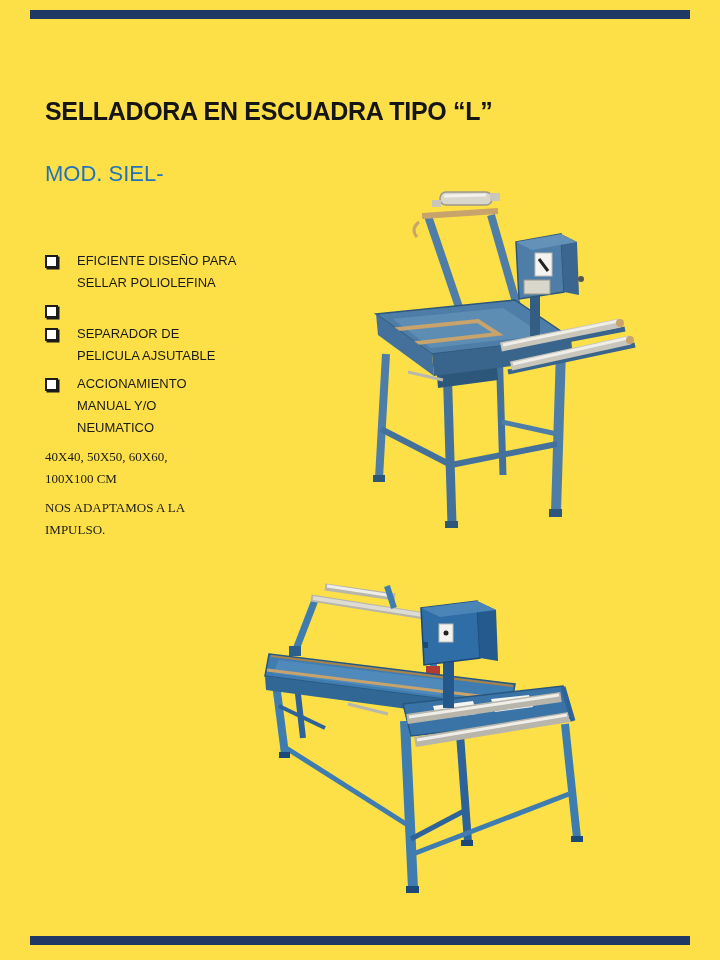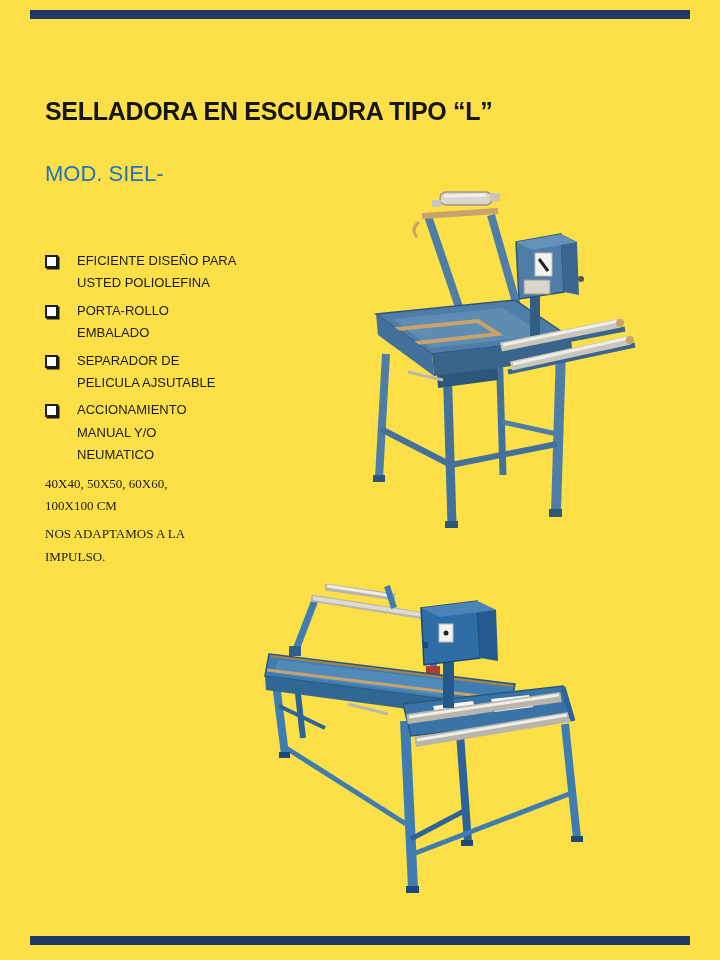--- a/index.html
+++ b/index.html
@@ -45,31 +45,27 @@
 
   <div class="title">SELLADORA EN ESCUADRA TIPO “L”</div>
   <div class="model">MOD. SIEL-</div>
 
   <div class="left-column">
 
     <div class="feature">
       <span class="bullet-sq"></span>
       <div class="feature-text">
         <div>EFICIENTE DISEÑO PARA</div>
-        <div>USTED POLIOLEFINA</div>
+        <div>SELLAR POLIOLEFINA</div>
       </div>
     </div>
 
 
     <div class="feature">
       <span class="bullet-sq"></span>
-      <div class="feature-text">
-        <div>PORTA-ROLLO</div>
-        <div>EMBALADO</div>
-      </div>
     </div>
 
     <div class="feature">
       <span class="bullet-sq"></span>
       <div class="feature-text">
         <div>SEPARADOR DE</div>
         <div>PELICULA AJSUTABLE</div>
       </div>
     </div>
 

